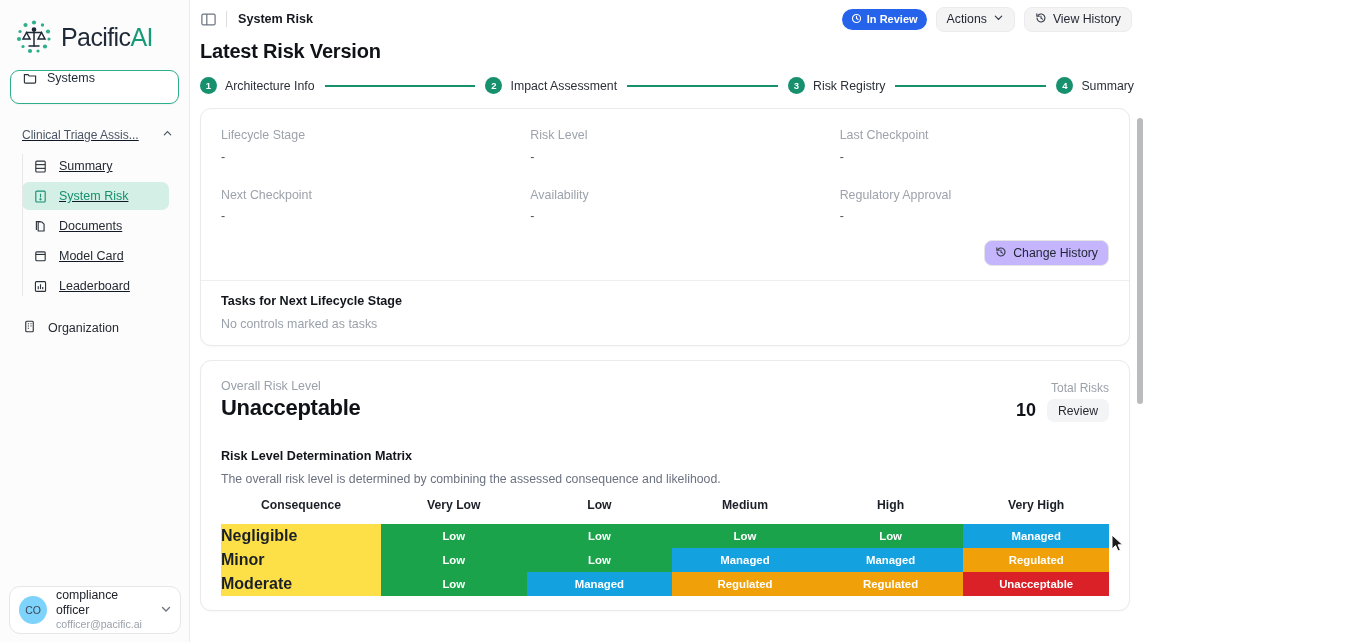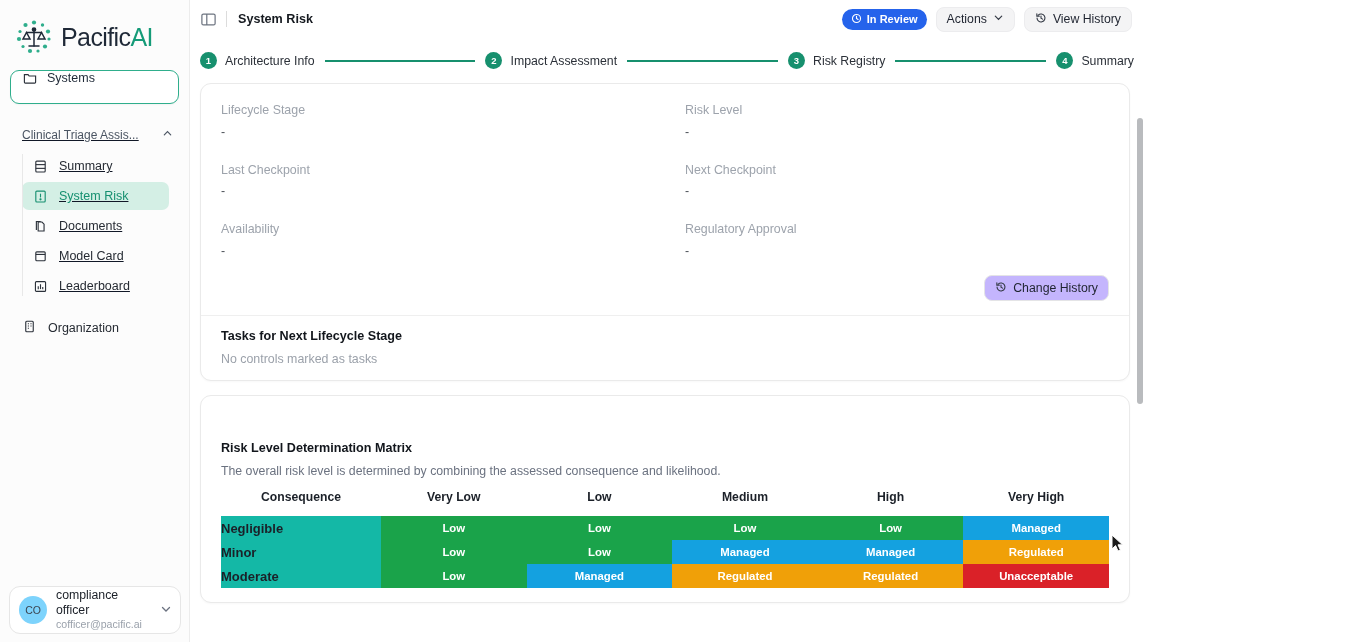--- a/index.html
+++ b/index.html
@@ -109,21 +109,21 @@
   .step-label { font-size: 12.3px; color: #2b3038; white-space: nowrap; }
   .step-line { flex: 1 1 auto; height: 2px; background: #17906e; margin: 0 10px; min-width: 20px; }
 
   
   .scroll-area { position: relative; height: 520px; padding: 0 16px 0 10px; }
   .card {
     border: 1px solid #eaeaea; border-radius: 11px; background: #fff;
     margin-top: 14px; padding: 18px 20px 14px 20px;
     box-shadow: 0 1px 2px rgba(16,24,40,.03);
   }
-  .fields { display: grid; grid-template-columns: 1fr 1fr; column-gap: 40px; row-gap: 0; }
+  .fields { display: grid; grid-template-columns: 1fr 1fr 1fr; column-gap: 40px; row-gap: 0; }
   .field { padding-bottom: 23px; }
   .field-label { font-size: 12.4px; color: #9da3ac; line-height: 1.35; }
   .field-value { font-size: 12.4px; color: #4b5158; margin-top: 6px; }
   .card-actions { display: flex; justify-content: flex-end; margin-top: -6px; }
   .hr { height: 1px; background: #efefef; margin: 14px -20px 13px -20px; }
   .sec-title { font-size: 12.6px; font-weight: 700; color: #12161c; }
   .sec-sub { font-size: 12.4px; color: #9ba1aa; margin-top: 9px; }
 
   .risk-head { display: flex; align-items: flex-start; }
   .risk-head-left { flex: 1 1 auto; }
@@ -141,22 +141,22 @@
 
   .matrix-title { font-size: 12.6px; font-weight: 700; color: #12161c; margin-top: 27px; }
   .matrix-sub { font-size: 12.3px; color: #6b7280; margin-top: 9px; }
   .matrix { width: 100%; border-collapse: collapse; margin-top: 12px; table-layout: fixed; }
   .matrix th {
     font-size: 12.2px; font-weight: 700; color: #1b2028;
     padding: 0 0 12px 0; text-align: center;
   }
   .matrix th.corner { text-align: center; width: 160px; }
   .matrix td.rowhead {
-    font-size: 13px; font-weight: 700; color: #1b2028;
-    text-align: left; padding: 0; background: #14b8a6;
+    font-size: 16px; font-weight: 700; color: #1b2028;
+    text-align: left; padding: 0; background: #fde047;
   }
   .matrix td.cell {
     height: 24px; text-align: center; color: #fff;
     font-size: 11.4px; font-weight: 700; position: relative;
   }
   .cell-inner { display: inline-flex; align-items: center; gap: 7px; justify-content: center; }
 
   .vscroll {
     position: absolute; right: 3px; top: 118px; width: 6px; height: 286px;
     background: #b9bbbe; border-radius: 4px;
@@ -337,20 +337,21 @@
               <path d="M2.2 6.5a4.3 4.3 0 1 0 1.3-3.1"></path>
                 <path d="M2 1.9v2.6h2.6"></path>
                 <path d="M6.5 4.3v2.4l1.7 1"></path>
             </svg>
           </span>
           <span>View History</span>
         </div>
       </div>
     </div>
 
+    <h1 class="page-title">Latest Risk Version</h1>
 
     <div class="stepper">
       <div class="step">
         <span class="step-num">1</span>
         <span class="step-label">Architecture Info</span>
       </div>
       <span class="step-line"></span>
       <div class="step">
         <span class="step-num">2</span>
         <span class="step-label">Impact Assessment</span>
@@ -409,20 +410,33 @@
             <span>Change History</span>
           </div>
         </div>
 
         <div class="hr"></div>
         <div class="sec-title">Tasks for Next Lifecycle Stage</div>
         <div class="sec-sub">No controls marked as tasks</div>
       </section>
 
       <section class="card">
+        <div class="risk-head">
+          <div class="risk-head-left">
+            <div class="overall-label">Overall Risk Level</div>
+            <div class="overall-value">Unacceptable</div>
+          </div>
+          <div class="risk-head-right">
+            <div class="total-label">Total Risks</div>
+            <div class="total-row">
+              <span class="total-num">10</span>
+              <span class="pill-review">Review</span>
+            </div>
+          </div>
+        </div>
 
         <div class="matrix-title">Risk Level Determination Matrix</div>
         <div class="matrix-sub">The overall risk level is determined by combining the assessed consequence and likelihood.</div>
 
         <table class="matrix">
           <thead>
             <tr>
               <th class="corner">Consequence</th>
               <th>Very Low</th>
               <th>Low</th>

